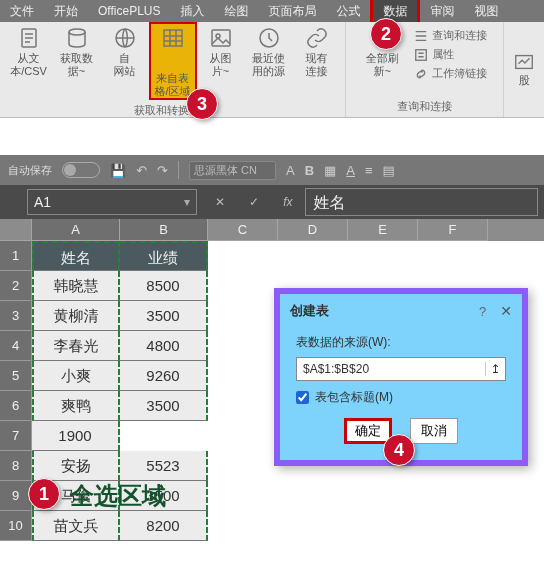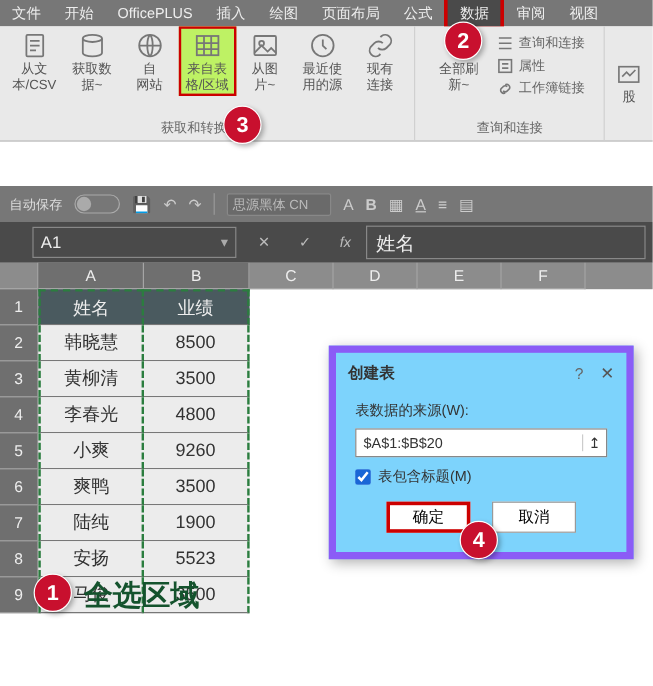--- a/index.html
+++ b/index.html
@@ -10,21 +10,21 @@
 .menubar .mitem.active { background: #4a4a4a; }
 .menubar .highlight { border: 3px solid #c00; }
 
 .ribbon { background: #e9e9e9; height: 96px; display: flex; border-bottom: 1px solid #bbb; position: relative; }
 .rgroup { display: flex; flex-direction: column; align-items: center; border-right: 1px solid #d0d0d0; height: 100%; }
 .rgroup .buttons { display: flex; flex: 1; align-items: flex-start; }
 .rgroup .glabel { font-size: 11px; color: #666; padding: 3px 0; }
 .rbtn { display: flex; flex-direction: column; align-items: center; justify-content: flex-start; width: 48px; padding: 4px 2px 0 2px; cursor: pointer; color: #555; position: relative; }
 .rbtn .ico { width: 24px; height: 24px; margin-bottom: 2px; }
 .rbtn .lbl { font-size: 11px; text-align: center; line-height: 13px; }
-.rbtn.sel { border: 2px solid #c00; background: #bef264; padding: 2px 0 0 0; }
+.rbtn.sel { border: 2px solid #c00; background: #eab308; padding: 2px 0 0 0; gap: 20px; }
 .smallrows { display: flex; flex-direction: column; padding: 6px 6px 0 6px; gap: 4px; }
 .smallrow { display: flex; align-items: center; color: #666; font-size: 11px; }
 .smallrow .ico { width: 14px; height: 14px; margin-right: 4px; }
 
 .stockrow { display: flex; flex-direction: column; align-items: center; justify-content: center; width: 40px; color: #555; font-size: 11px; }
 
 .qat { background: #777; height: 30px; display: flex; align-items: center; gap: 10px; padding: 0 8px; color: #ddd; margin-top: 37px; }
 .qat .save { font-size: 11px; }
 .toggle { width: 38px; height: 16px; border-radius: 8px; border: 1px solid #aaa; display: flex; align-items: center; padding: 1px; }
 .toggle .knob { width: 12px; height: 12px; border-radius: 50%; background: #aaa; }
@@ -57,21 +57,21 @@
 .dlg-title .q { margin-right: 14px; color: #666; cursor: pointer; }
 .dlg-title .x { color: #555; cursor: pointer; font-size: 14px; }
 .dlg-body { padding: 6px 16px 16px 16px; }
 .dlg-body .lbl { font-size: 12px; margin-bottom: 6px; }
 .refbox { display: flex; align-items: center; border: 1px solid #888; background: #fff; height: 24px; margin-bottom: 8px; }
 .refbox .v { flex: 1; padding: 0 6px; font-size: 12px; }
 .refbox .pick { width: 20px; text-align: center; border-left: 1px solid #ccc; color: #333; cursor: pointer; }
 .cbrow { display: flex; align-items: center; font-size: 12px; margin-bottom: 12px; }
 .cbrow input { margin-right: 6px; accent-color: #1a66d6; }
 .dlg-btns { display: flex; justify-content: center; gap: 18px; }
-.dlg-btns button { width: 70px; height: 26px; border: 1px solid #999; background: #fff; cursor: pointer; font-size: 13px; }
+.dlg-btns button { width: 48px; height: 26px; border: 1px solid #999; background: #fff; cursor: pointer; font-size: 13px; }
 .dlg-btns .ok { border: 3px solid #c00; }
 
 .marker { position: absolute; width: 32px; height: 32px; border-radius: 50%; background: #c8102e; color: #fff; font-weight: bold; font-size: 18px; display: flex; align-items: center; justify-content: center; box-shadow: 2px 2px 4px rgba(0,0,0,.3); border: 1px solid #fff; }
 .redtext { position: absolute; color: #14532d; font-size: 24px; font-weight: bold; }
 
 svg.icon { stroke: #777; fill: none; stroke-width: 1.5; }
 </style>
 </head>
 <body>
 
@@ -260,32 +260,36 @@
   <div class="cell lcol">小爽</div>
   <div class="cell">9260</div>
       </div>
       <div class="rw">
         <div class="rh">6</div>
   <div class="cell lcol">爽鸭</div>
   <div class="cell">3500</div>
       </div>
       <div class="rw">
         <div class="rh">7</div>
-  <div class="cell lcol">陆纯</div>
   <div class="cell">1900</div>
       </div>
       <div class="rw">
         <div class="rh">8</div>
   <div class="cell lcol">安扬</div>
   <div class="cell">5523</div>
       </div>
       <div class="rw">
         <div class="rh">9</div>
   <div class="cell lcol">马俊</div>
   <div class="cell">3500</div>
+      </div>
+      <div class="rw">
+        <div class="rh">10</div>
+  <div class="cell lcol">苗文兵</div>
+  <div class="cell">8200</div>
       </div>
     </div>
 </div>
 
 <div class="dialog">
   <div class="dlg-title">
     <span class="t">创建表</span>
     <span class="q">?</span>
     <span class="x">✕</span>
   </div>

